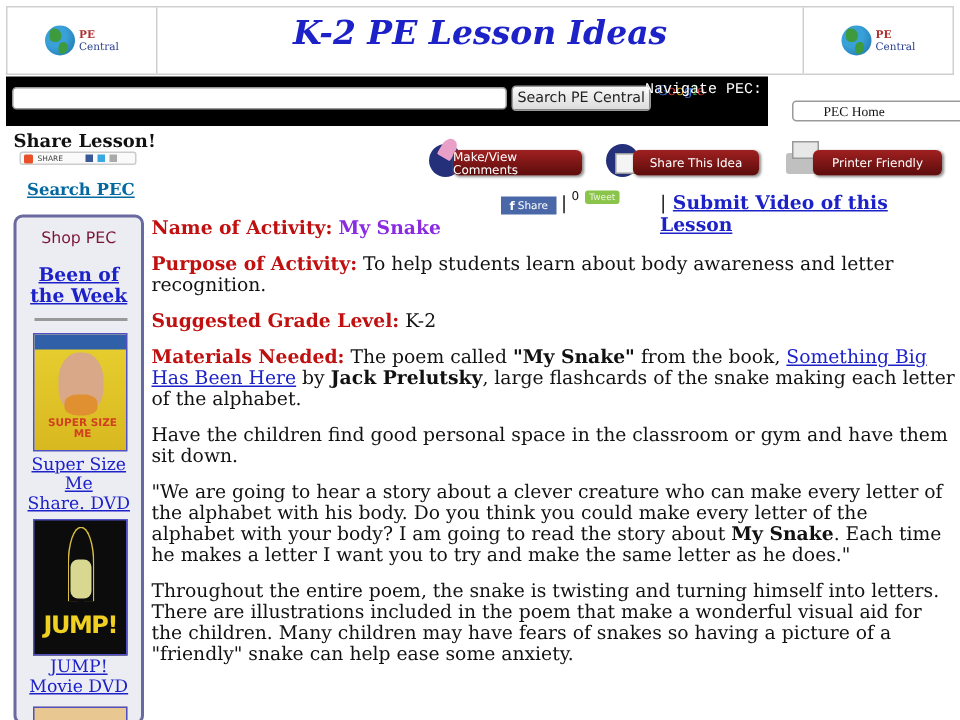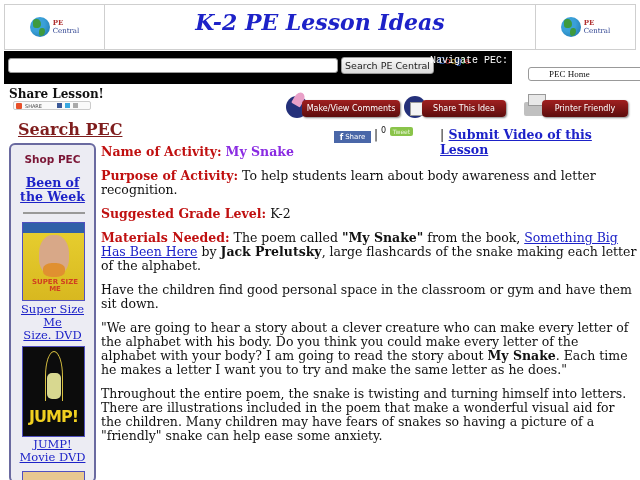--- a/index.html
+++ b/index.html
@@ -32,45 +32,45 @@
   .google span:nth-child(6) { color: #d83b3b; }
   .nav-label { position: absolute; right: 4px; top: 4px; color: #fff; font-size: 10px; font-family: Liberation Mono, monospace; }
   .nav-select { position: absolute; left: 524px; top: 16px; width: 122px; height: 14px; background: #fff; border: 1px solid #999; border-radius: 3px; font-family: Liberation Serif, serif; font-size: 9px; padding-left: 20px; line-height: 12px; }
   .nav-select .arrows { position: absolute; right: 3px; top: 0; font-size: 8px; color: #555; }
 
   
   .share-lesson { position: absolute; left: 9px; top: 87px; font-weight: bold; font-size: 12px; }
   .addthis { position: absolute; left: 13px; top: 101px; width: 78px; height: 9px; border: 1px solid #ccc; border-radius: 2px; background: #fafafa; font-family: "DejaVu Sans", sans-serif; font-size: 5px; display: flex; align-items: center; padding-left: 2px; gap: 3px; color: #444; }
   .addthis .plus { width: 6px; height: 6px; background: #e8502a; border-radius: 1px; }
   .addthis .sq { width: 5px; height: 5px; display: inline-block; }
-  .search-pec { position: absolute; left: 18px; top: 120px; font-weight: bold; font-size: 16px; color: #7f1d1d; text-decoration: underline; }
+  .search-pec { position: absolute; left: 18px; top: 120px; font-weight: bold; font-size: 11px; color: #0369a1; text-decoration: underline; }
 
   
   .shopbox { position: absolute; left: 9px; top: 143px; width: 87px; height: 340px; background: #ececf3; border: 2px solid #6a6aa0; border-radius: 6px; }
-  .shop-title { position: absolute; left: 0; top: 8px; width: 100%; text-align: center; font-family: "DejaVu Sans", sans-serif; font-weight: bold; font-size: 10.5px; color: #7a1535; }
+  .shop-title { position: absolute; left: 0; top: 8px; width: 100%; text-align: center; font-family: "DejaVu Sans", sans-serif; font-weight: normal; font-size: 10.5px; color: #7a1535; }
   .deal { position: absolute; left: 0; top: 31px; width: 100%; text-align: center; font-weight: bold; font-size: 12.5px; line-height: 14px; color: #1d22c8; text-decoration: underline; }
   .shop-hr { position: absolute; left: 12px; top: 67px; width: 62px; height: 2px; background: #999; }
   .dvd1 { position: absolute; left: 11px; top: 77px; width: 63px; height: 79px; background: linear-gradient(#e8d030, #d8b820); border: 1px solid #5050c0; overflow: hidden; }
   .dvd1 .face { position: absolute; left: 16px; top: 12px; width: 30px; height: 40px; background: #d8a888; border-radius: 45% 45% 40% 40%; }
   .dvd1 .fries { position: absolute; left: 20px; top: 40px; width: 22px; height: 14px; background: #e09030; border-radius: 40%; }
   .dvd1 .txt { position: absolute; left: 8px; top: 56px; width: 48px; text-align: center; font-family: "DejaVu Sans", sans-serif; font-weight: bold; font-size: 7px; line-height: 7px; color: #d04020; }
   .dvd1 .topbar { position: absolute; left: 0; top: 0; width: 100%; height: 10px; background: #3060a8; }
   .item-link { position: absolute; left: 0; width: 100%; text-align: center; font-size: 11.5px; line-height: 13px; color: #1d22c8; text-decoration: underline; }
   .dvd2 { position: absolute; left: 11px; top: 201px; width: 63px; height: 91px; background: #0c0c0c; border: 1px solid #5050c0; overflow: hidden; }
   .dvd2 .rope { position: absolute; left: 22px; top: 4px; width: 18px; height: 50px; border: 1px solid #d8c040; border-radius: 50% 50% 0 0; border-bottom: none; }
   .dvd2 .person { position: absolute; left: 24px; top: 26px; width: 14px; height: 26px; background: #d8d890; border-radius: 5px; }
   .dvd2 .jump { position: absolute; left: 0; top: 60px; width: 100%; text-align: center; font-family: "DejaVu Sans", sans-serif; font-weight: bold; font-size: 16px; color: #f0d020; letter-spacing: -1px; }
   .dvd3 { position: absolute; left: 11px; top: 326px; width: 63px; height: 20px; background: #e8c890; border: 1px solid #5050c0; }
 
   
   .action { position: absolute; top: 92px; height: 28px; display: flex; align-items: center; }
   .action .pic { position: absolute; left: 0; top: 0; width: 30px; height: 28px; }
   .action .pill { position: absolute; left: 20px; top: 8px; height: 17px; background: linear-gradient(#a02020, #5c0c0c); border-radius: 4px; color: #fff; font-family: "DejaVu Sans", sans-serif; font-size: 8px; display: flex; align-items: center; justify-content: center; box-shadow: 1px 1px 2px #888; }
   .a1 { left: 282px; width: 106px; }
-  .a1 .pill { width: 98px; }
+  .a1 .pill { width: 86px; }
   .a1 .pic::before { content: ""; position: absolute; left: 4px; top: 4px; width: 22px; height: 22px; border-radius: 50%; background: #24307a; }
   .a1 .pic::after { content: ""; position: absolute; left: 12px; top: 0; width: 10px; height: 14px; background: #e9a0c8; border-radius: 50% 50% 10% 10%; transform: rotate(30deg); }
   .a2 { left: 402px; width: 106px; }
   .a2 .pill { width: 84px; }
   .a2 .pic::before { content: ""; position: absolute; left: 2px; top: 4px; width: 22px; height: 22px; border-radius: 50%; background: #24307a; }
   .a2 .pic::after { content: ""; position: absolute; left: 8px; top: 10px; width: 18px; height: 12px; background: #f4f4f4; border: 1px solid #999; }
   .a3 { left: 522px; width: 108px; }
   .a3 .pill { width: 86px; }
   .a3 .pic::before { content: ""; position: absolute; left: 2px; top: 10px; width: 26px; height: 14px; background: #c0c0c0; border-radius: 2px; }
   .a3 .pic::after { content: ""; position: absolute; left: 6px; top: 2px; width: 16px; height: 10px; background: #e8e8e8; border: 1px solid #999; }
@@ -147,21 +147,21 @@
   <div class="shop-hr"></div>
   <div class="dvd1">
     <div class="topbar"></div>
     <div class="face"></div>
     <div class="fries"></div>
     <div class="txt">SUPER SIZE ME</div>
   </div>
   <a class="item-link" style="top:158px;">
     <span>Super Size</span><br>
     <span>Me</span><br>
-    <span>Size. DVD</span>
+    <span>Share. DVD</span>
   </a>
   <div class="dvd2">
     <div class="rope"></div>
     <div class="person"></div>
     <div class="jump">JUMP!</div>
   </div>
   <a class="item-link" style="top:293px;">
     <span>JUMP!</span><br>
     <span>Movie DVD</span>
   </a>

